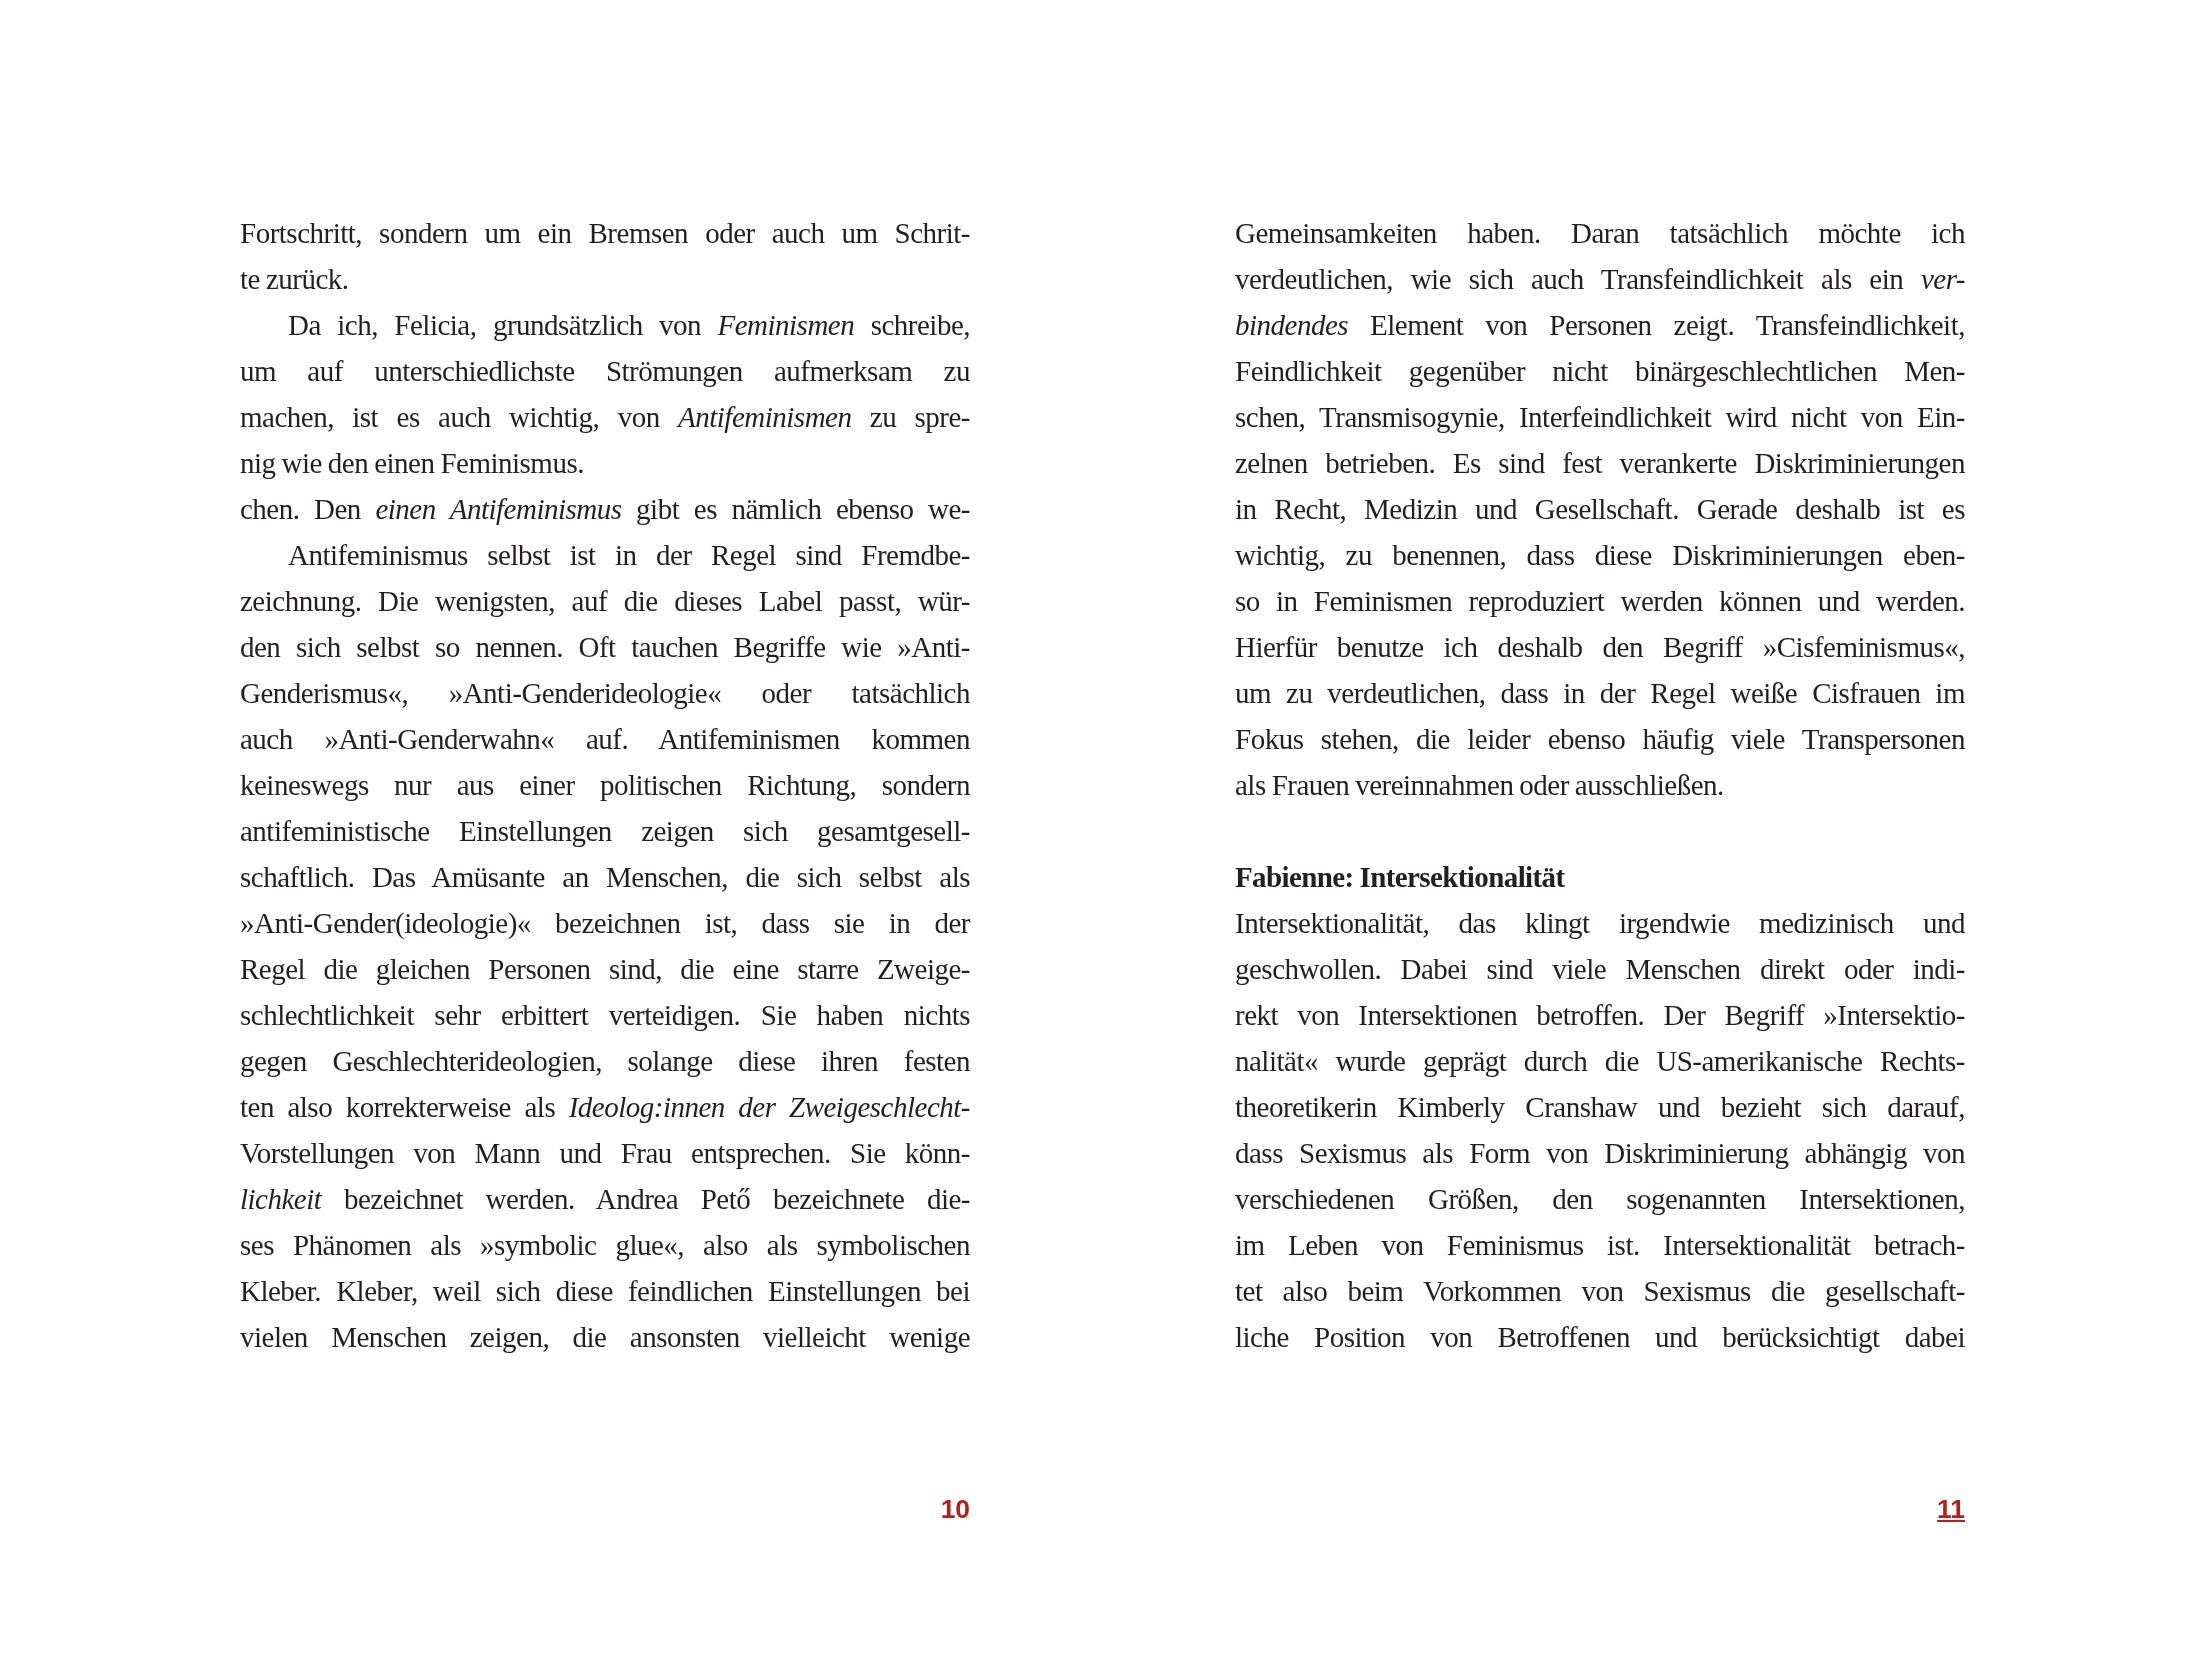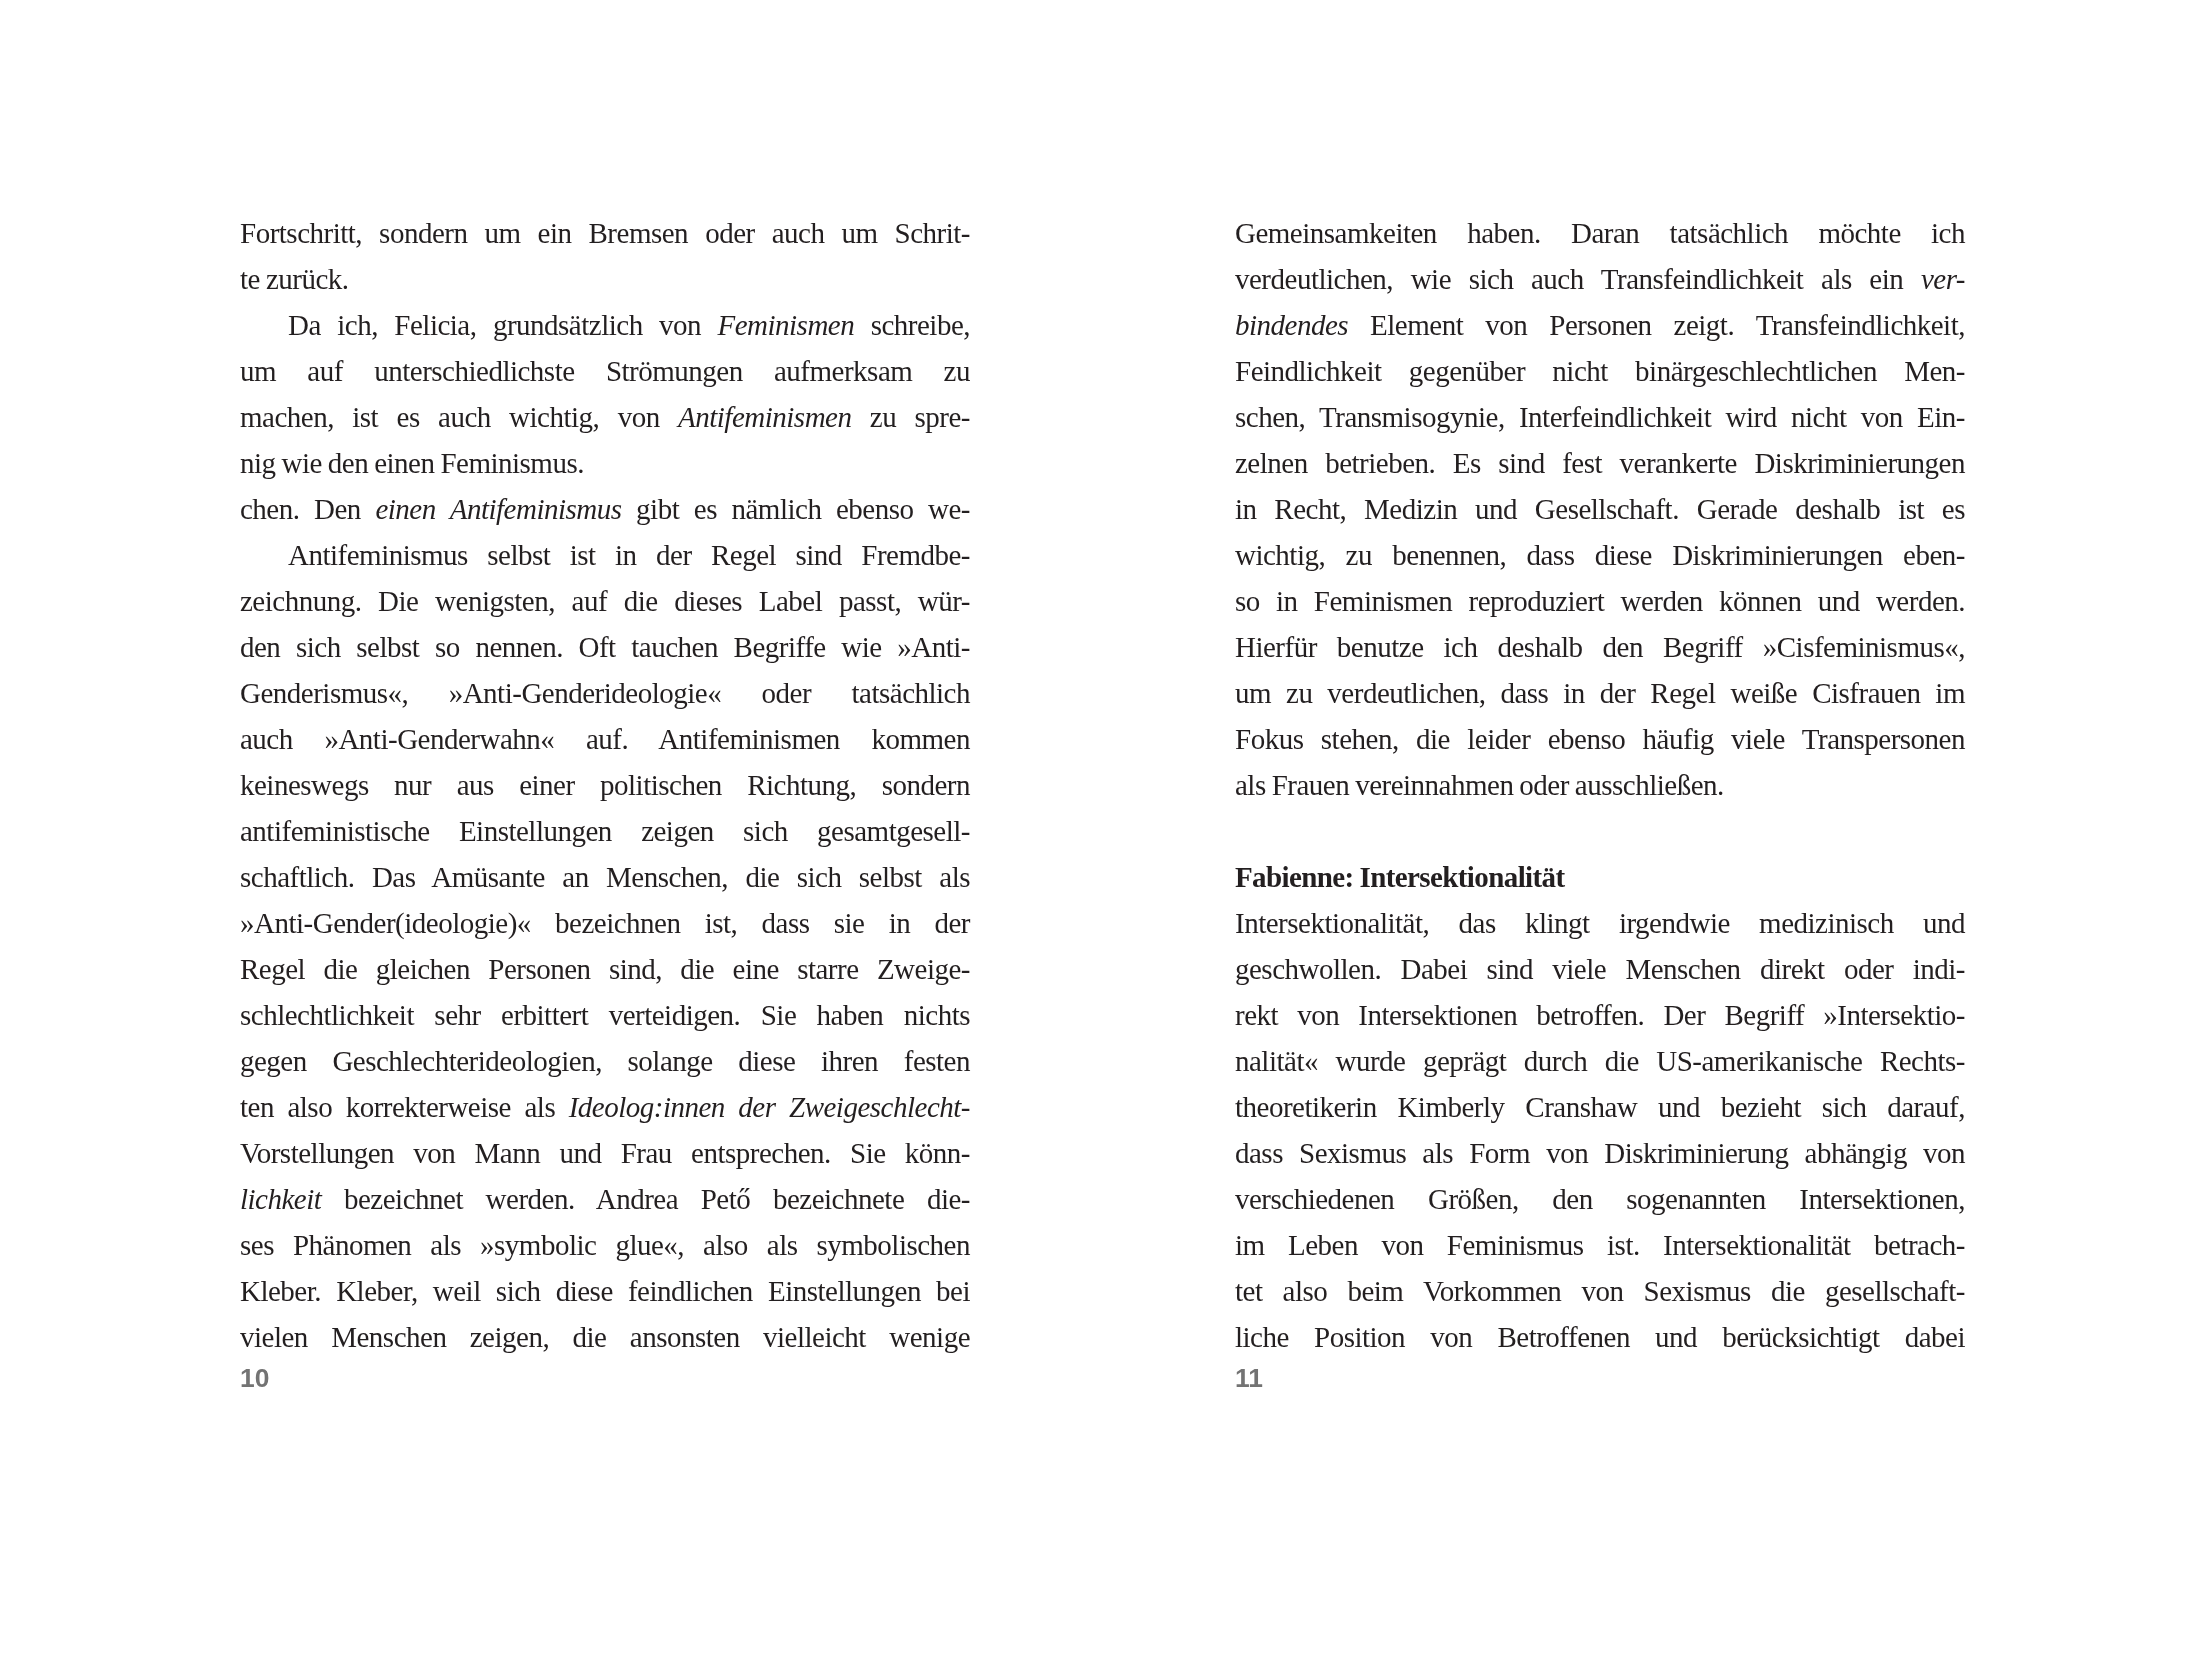--- a/index.html
+++ b/index.html
@@ -16,26 +16,26 @@
     color: #231f20; white-space: nowrap; overflow: visible;
     text-align: justify; text-align-last: justify;
     letter-spacing: -0.5px; word-spacing: -0.8px;
   }
   .line.last { text-align-last: left; }
   .line.indent { padding-left: 48px; }
   .line.blank { }
   .line.heading { font-weight: bold; text-align-last: left; letter-spacing: -0.6px; }
   .line .it { font-style: italic; }
   .page-number {
-    position: absolute; top: 1363px; width: 730px; text-align: left;
+    position: absolute; top: 1494px; width: 730px; text-align: right;
     font-family: "Liberation Sans", sans-serif; font-weight: bold; font-size: 26.4px;
-    color: #737373;
+    color: #b91c1c;
   }
   .page.left .page-number { left: 240px; }
-  .page.right .page-number { left: 133px; }
+  .page.right .page-number { left: 133px; text-decoration: underline; }
 </style>
 </head>
 <body>
 
 <div class="page left">
   <div class="column">
       <div class="line"><span>Fortschritt, sondern um ein Bremsen oder auch um Schrit-</span></div>
       <div class="line last"><span>te zurück.</span></div>
       <div class="line indent"><span>Da ich, Felicia, grundsätzlich von </span><span class="it">Feminismen</span><span> schreibe,</span></div>
       <div class="line"><span>um auf unterschiedlichste Strömungen aufmerksam zu</span></div>

